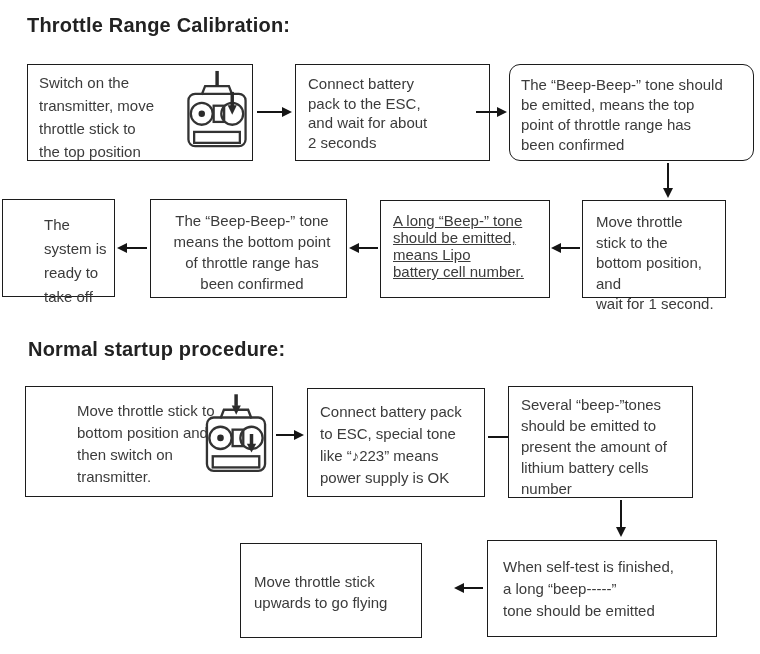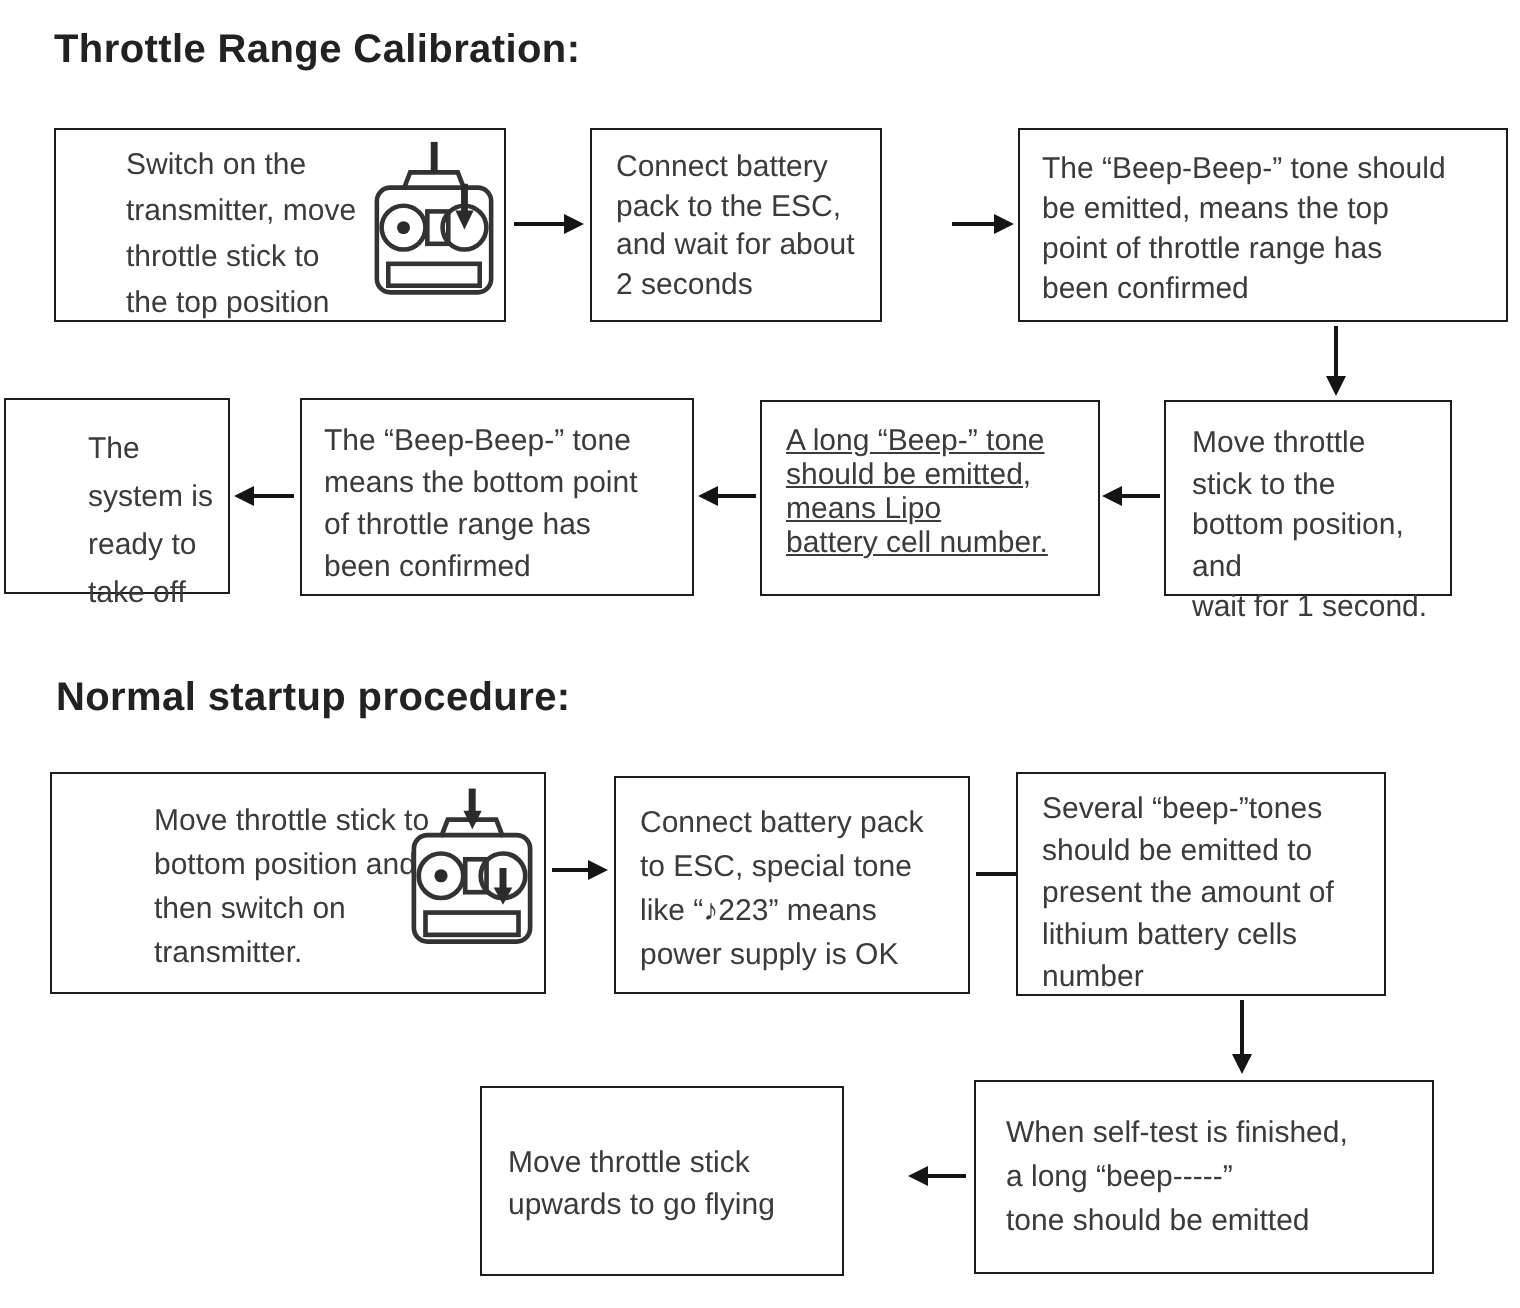--- a/index.html
+++ b/index.html
@@ -40,51 +40,51 @@
     border-left:5px solid transparent; border-right:5px solid transparent;
   }
 </style>
 </head>
 <body>
 
 <div class="canvas">
 
   <h1 class="title" style="left:27px; top:14px;">Throttle Range Calibration:</h1>
 
-  <div class="box" style="left:27px; top:64px; width:226px; height:97px;padding-left:24px;">
+  <div class="box" style="left:27px; top:64px; width:226px; height:97px;">
     <div class="box-text" style="padding:6px 6px 0 11px; line-height:23px;">Switch on the
 transmitter, move
 throttle stick to
 the top position</div>
     <svg class="tx-icon" style="right:4px; top:5px;" width="62" height="80" viewBox="0 0 64 84" aria-hidden="true">
       <path class="s" d="M16 26 L19.5 17 L44.5 17 L48 26" stroke-width="2"></path>
       <rect class="f" x="30.3" y="1" width="3.6" height="16"></rect>
       <rect class="s" x="2" y="25" width="60" height="55" rx="7" stroke-width="2.6"></rect>
       <circle class="s" cx="16" cy="46" r="11.5"></circle>
       <circle class="f" cx="16" cy="46" r="3.4"></circle>
       <rect class="s" x="28.5" y="37.5" width="11" height="17" stroke-width="2.2"></rect>
       <circle class="s" cx="48" cy="46" r="11.5"></circle>
       <rect class="f" x="46.2" y="23" width="3.6" height="15"></rect>
       <polygon class="f" points="43.2,37 52.8,37 48,47"></polygon>
       <rect class="s" x="8" y="65" width="48" height="11.5"></rect>
     </svg>
   </div>
 
   <div class="arrow h right" style="left:257px; top:111px; width:25px;"></div>
 
-  <div class="box" style="left:295px; top:64px; width:146px; height:97px;">
+  <div class="box" style="left:295px; top:64px; width:195px; height:97px;">
     <div class="box-text" style="padding:9px 6px 0 12px; line-height:19.5px;">Connect battery
 pack to the ESC,
 and wait for about
 2 seconds</div>
   </div>
 
   <div class="arrow h right" style="left:476px; top:111px; width:21px;"></div>
 
-  <div class="box" style="left:509px; top:64px; width:245px; height:97px;">
+  <div class="box" style="left:509px; top:64px; width:245px; height:97px;border-radius:11px;">
     <div class="box-text" style="padding:10px 6px 0 11px; line-height:20px;">The “Beep-Beep-” tone should
 be emitted, means the top
 point of throttle range has
 been confirmed</div>
   </div>
 
   <div class="arrow v down" style="left:667px; top:163px; height:25px;"></div>
 
   <div class="box" style="left:582px; top:200px; width:144px; height:98px;">
     <div class="box-text" style="padding:11px 4px 0 13px; line-height:20.5px;">Move throttle
@@ -97,21 +97,21 @@
 
   <div class="box" style="left:380px; top:200px; width:170px; height:98px;">
     <div class="box-text" style="padding:11px 4px 0 12px; line-height:17px;text-decoration:underline;">A long “Beep-” tone
 should be emitted,
 means Lipo
 battery cell number.</div>
   </div>
 
   <div class="arrow h left" style="left:359px; top:247px; width:19px;"></div>
 
-  <div class="box" style="left:150px; top:199px; width:197px; height:99px;">
+  <div class="box" style="left:150px; top:199px; width:197px; height:99px;text-align:center;">
     <div class="box-text" style="padding:10px 4px 0 11px; line-height:21px;">The “Beep-Beep-” tone
 means the bottom point
 of throttle range has
 been confirmed</div>
   </div>
 
   <div class="arrow h left" style="left:127px; top:247px; width:20px;"></div>
 
   <div class="box" style="left:2px; top:199px; width:113px; height:98px;padding-left:32px;">
     <div class="box-text" style="padding:13px 2px 0 9px; line-height:24px;">The system is

